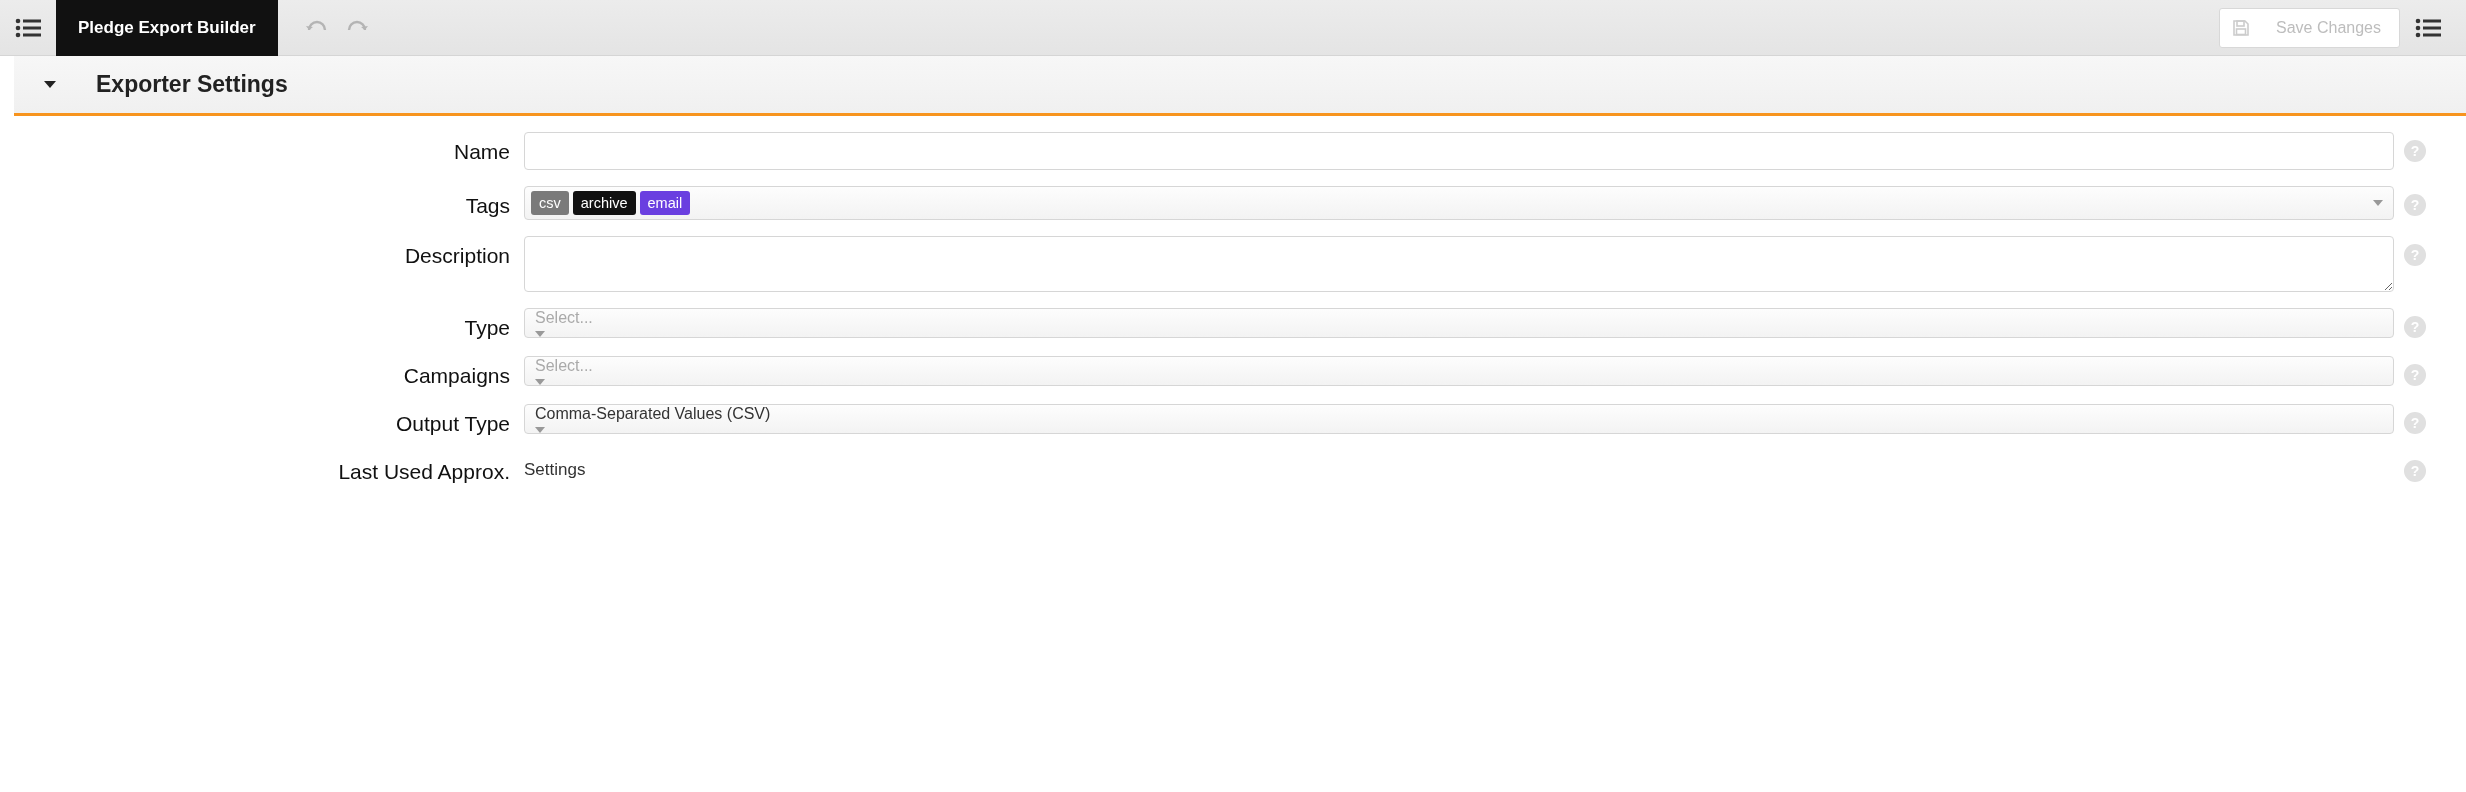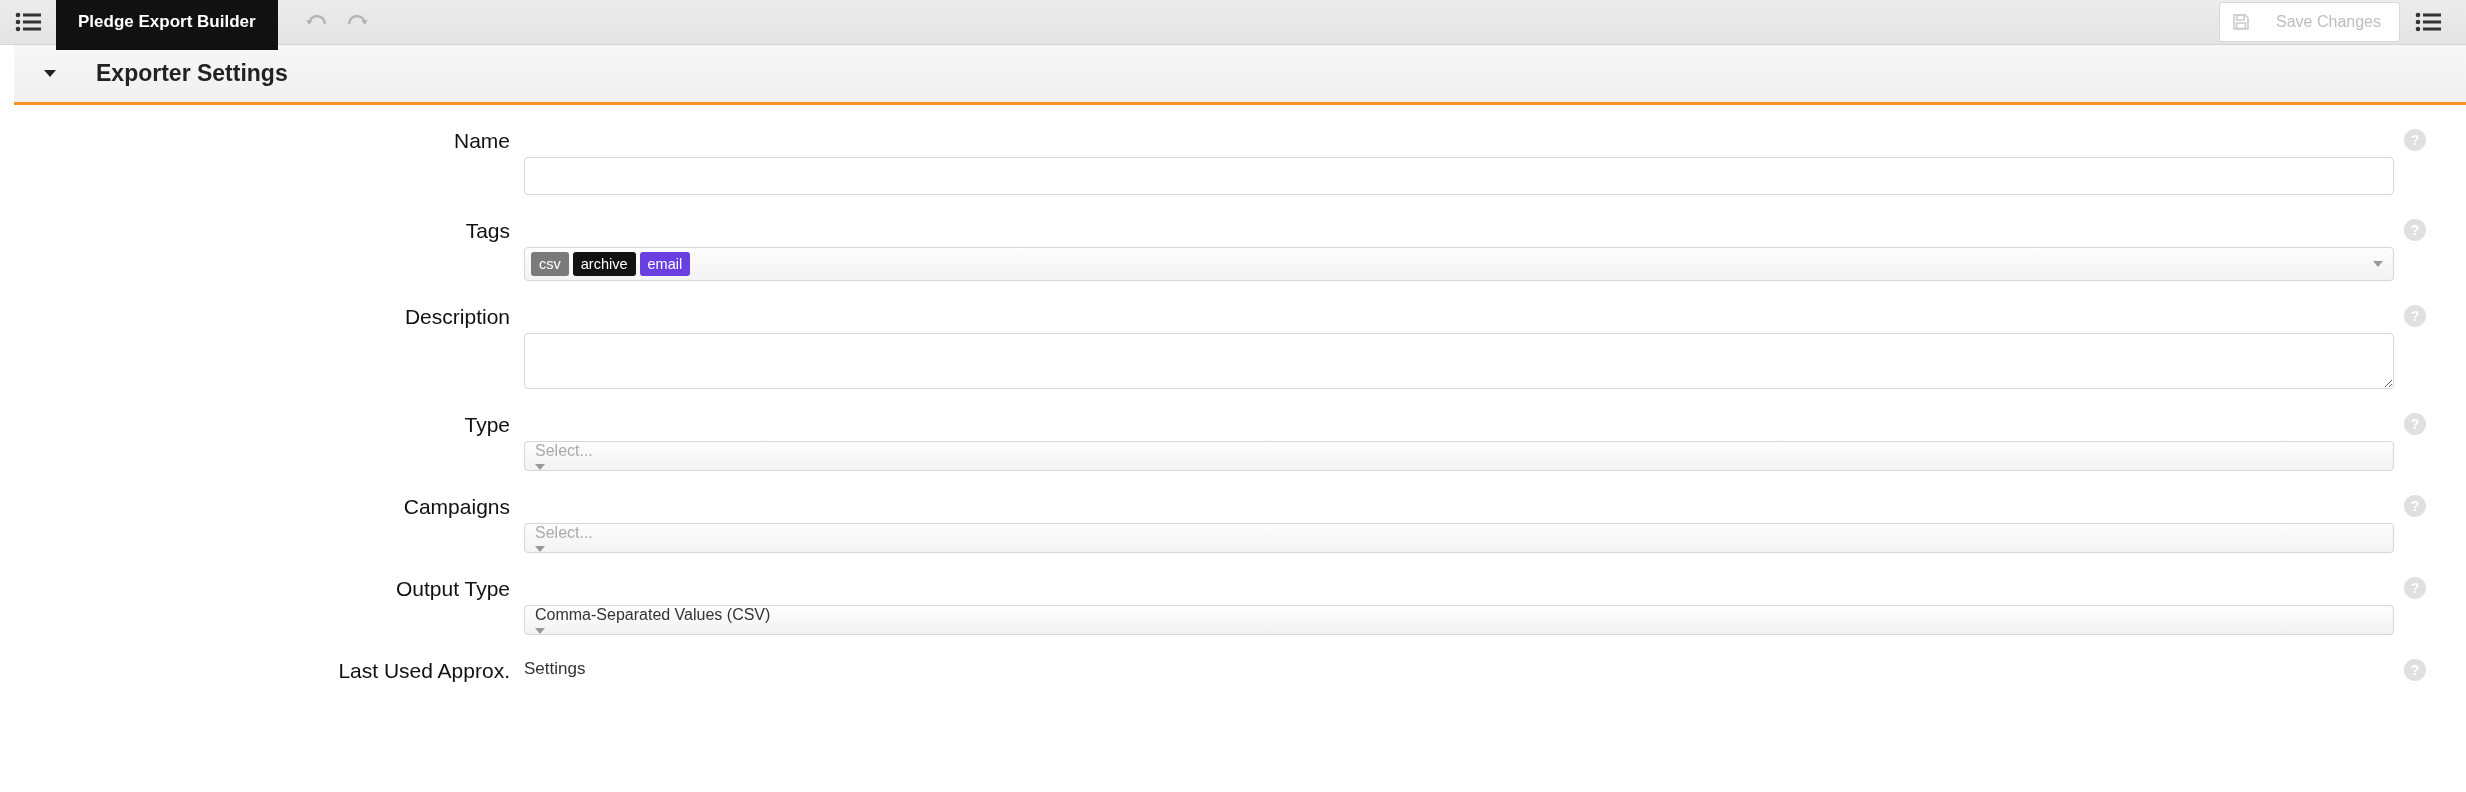--- a/index.html
+++ b/index.html
@@ -7,21 +7,21 @@
     font-family: -apple-system, BlinkMacSystemFont, "Segoe UI", Helvetica, Arial, sans-serif;
     font-size: 14px;
     color: #333;
     background: #fff;
   }
 
   
   .top-toolbar {
     display: flex;
     align-items: center;
-    height: 45px;
+    height: 56px;
     background: linear-gradient(#ececec, #e4e4e4);
     border-bottom: 1px solid #d5d5d5;
     padding-right: 10px;
   }
   .hamburger-left, .hamburger-right {
     width: 56px;
     height: 56px;
     display: flex;
     align-items: center;
     justify-content: center;
@@ -104,21 +104,20 @@
     display: flex;
     align-items: flex-start;
     gap: 10px;
   }
   .text-input, .select-box, .textarea-input, .tags-box {
     flex: 1;
     border: 1px solid #d6d6d6;
     border-radius: 4px;
     font-size: 16px;
     font-family: inherit;
-    margin-top: 36px;
   }
   .text-input { height: 38px; padding: 0 10px; }
   .textarea-input {
     height: 56px;
     padding: 8px 10px;
     resize: both;
   }
   .select-box {
     height: 30px;
     display: flex;

